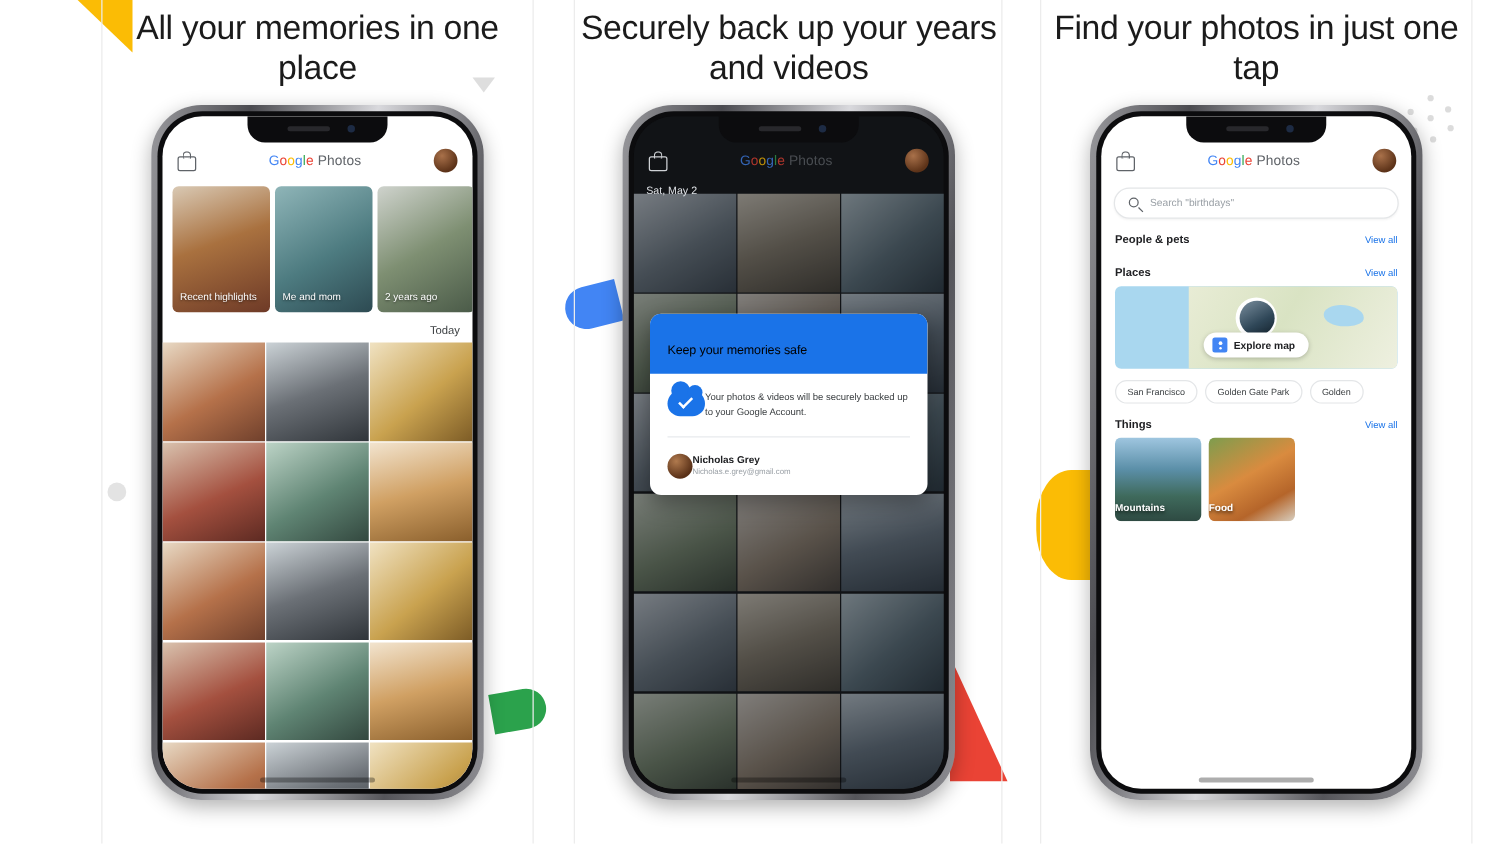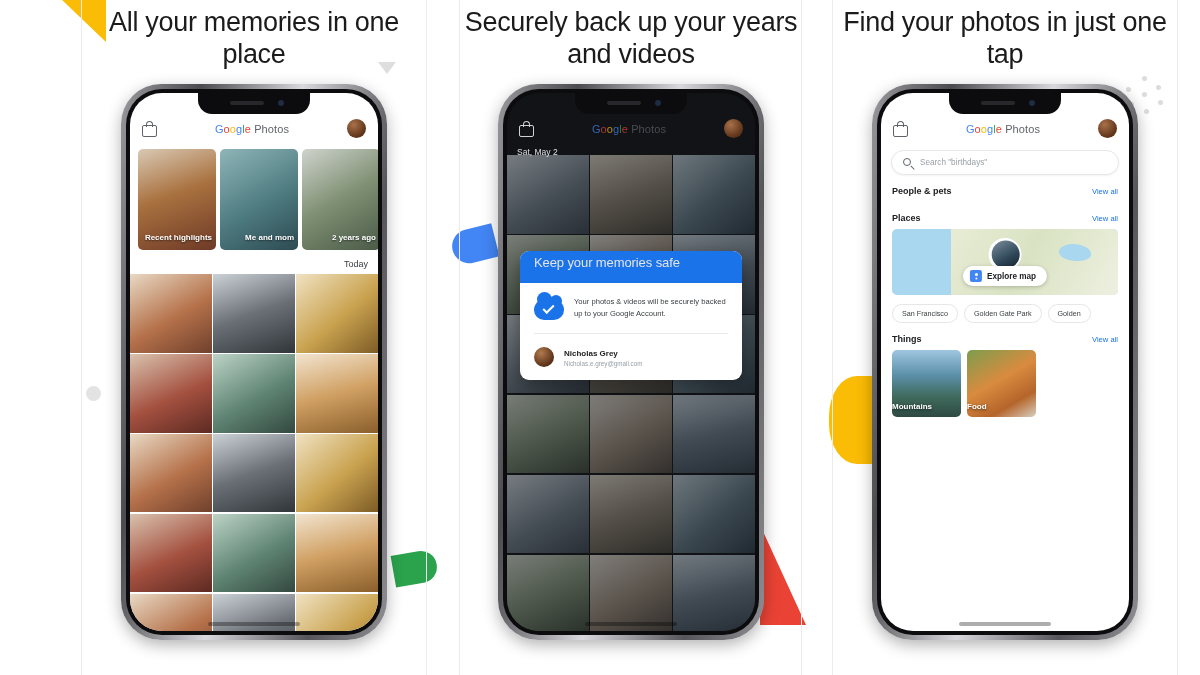--- a/index.html
+++ b/index.html
@@ -81,22 +81,22 @@
   .brand .g2{color:#4285f4}.brand .l{color:#34a853}.brand .e{color:#ea4335}
   .brand .ph { color:#5f6368; }
   .avatar { width: 19px; height: 19px; border-radius: 50%;
     background: radial-gradient(circle at 35% 30%, #a9714a, #5d3319 70%); }
 
   
   .memrow { display: flex; gap: 4px; padding: 5px 8px 0; overflow: hidden; }
   .memcard { position: relative; flex: 0 0 auto; width: 78px; height: 101px;
     border-radius: 5px; overflow: hidden; }
   .memcard .lbl { position: absolute; left: 6px; bottom: 7px; right: 4px;
-    color: #fff; font-size: 8px; line-height: 1.25; font-weight: 700;
-    text-shadow: 0 1px 2px rgba(0,0,0,.6); text-align: right; }
+    color: #fff; font-size: 8px; line-height: 1.25; font-weight: 400;
+    text-shadow: 0 1px 2px rgba(0,0,0,.6); }
   .m1 { background: linear-gradient(160deg,#d9c9b4 0%,#a9713f 45%,#6e3a27 100%); }
   .m2 { background: linear-gradient(150deg,#8fb5b8 0%,#4d7b80 55%,#2d4a52 100%); }
   .m3 { background: linear-gradient(150deg,#cfd3cd 0%,#7e8f72 50%,#4a5a48 100%); }
 
   .sectionlabel { font-size: 9px; color: #3c4043; font-weight: 500; padding: 9px 10px 5px; text-align: right; }
 
   
   .grid3 { display: grid; grid-template-columns: repeat(3,1fr); gap: 1.5px; }
   .grid3 .cell { width: 100%; padding-top: 96%; }
 
@@ -105,23 +105,23 @@
   .dim { position: absolute; inset: 0; background: rgba(18,22,28,.45); z-index: 9; }
   .p2 .appbar { position: relative; z-index: 10; }
   .p2 .brand .ph, .p2 .brand span { opacity: .72; }
   .p2 .bag .body, .p2 .bag .handle { border-color: #cfd2d6; }
   .datelabel { position: relative; z-index: 10; font-size: 8.5px; color: #dfe2e6;
     padding: 3px 10px 5px; }
 
   .sheet { position: absolute; z-index: 12; left: 13px; right: 13px; top: 158px;
     border-radius: 9px; overflow: hidden; box-shadow: 0 6px 18px rgba(0,0,0,.35);
     background: #fff; }
-  .sheet .head { background: #1a73e8; color: #e5e5e5; font-size: 13px;
-    padding: 4px 14px 13px; letter-spacing: -.1px; }
-  .sheet .row { display: flex; align-items: flex-end; gap: 10px; padding: 13px 14px; }
+  .sheet .head { background: #1a73e8; color: #000000; font-size: 10px;
+    padding: 24px 14px 13px; letter-spacing: -.1px; }
+  .sheet .row { display: flex; align-items: flex-start; padding: 13px 14px; }
   .cloud { position: relative; width: 30px; height: 21px; flex: 0 0 auto; }
   .cloud .c { position: absolute; inset: 0; background: #1a73e8;
     border-radius: 12px 12px 11px 11px; }
   .cloud .c:before { content:""; position:absolute; left:3px; top:-7px; width:15px; height:15px;
     border-radius:50%; background:#1a73e8; }
   .cloud .c:after { content:""; position:absolute; right:2px; top:-4px; width:12px; height:12px;
     border-radius:50%; background:#1a73e8; }
   .cloud .tick { position: absolute; z-index: 2; left: 9px; top: 6px; width: 11px; height: 6px;
     border-left: 2.3px solid #fff; border-bottom: 2.3px solid #fff;
     transform: rotate(-45deg); }

